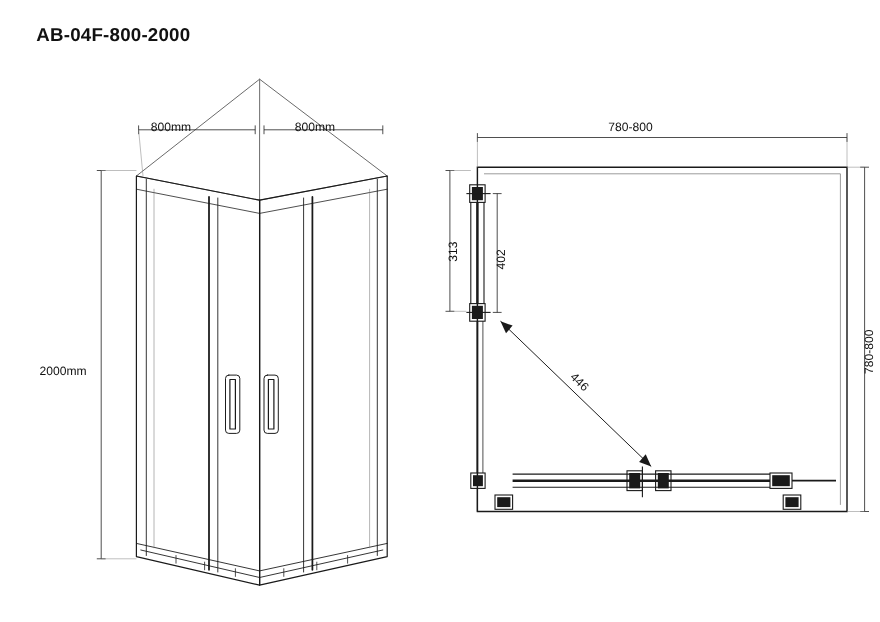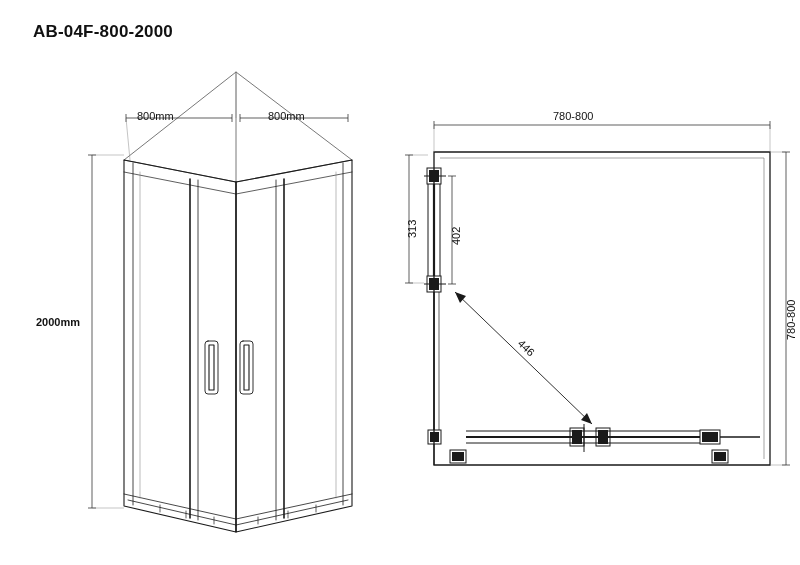--- a/index.html
+++ b/index.html
@@ -183,21 +183,21 @@
       <path d="M409 283 L424 283" stroke="#888888" stroke-width="0.5"></path>
 
       <path d="M452 176 L452 284"></path>
       <path d="M448 176 L456 176"></path>
       <path d="M448 284 L456 284"></path>
     </g>
   </svg>
 
   <div class="lbl" style="left:137px; top:110px;">800mm</div>
   <div class="lbl" style="left:268px; top:110px;">800mm</div>
-  <div class="lbl" style="left:36px; top:316px;font-weight:bold;">2000mm</div>
+  <div class="lbl" style="left:36px; top:332px;">2000mm</div>
 
   <div class="lbl" style="left:553px; top:110px;">780-800</div>
   <div class="lbl rot" style="left:785px; top:340px;">780-800</div>
   <div class="lbl rot" style="left:406px; top:238px;">313</div>
   <div class="lbl rot" style="left:450px; top:245px;">402</div>
   <div class="lbl" style="left:524px; top:337px; transform-origin:0 0; transform:rotate(44deg);">446</div>
 
 </div>
 
 </body></html>

